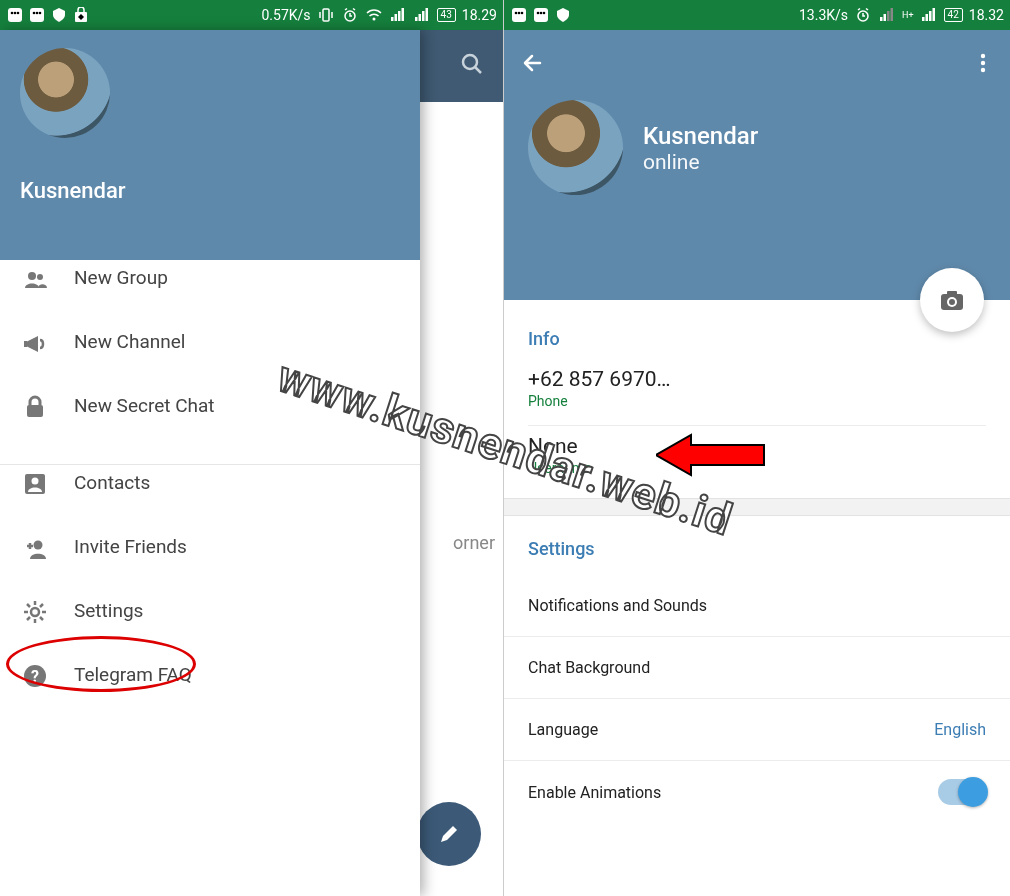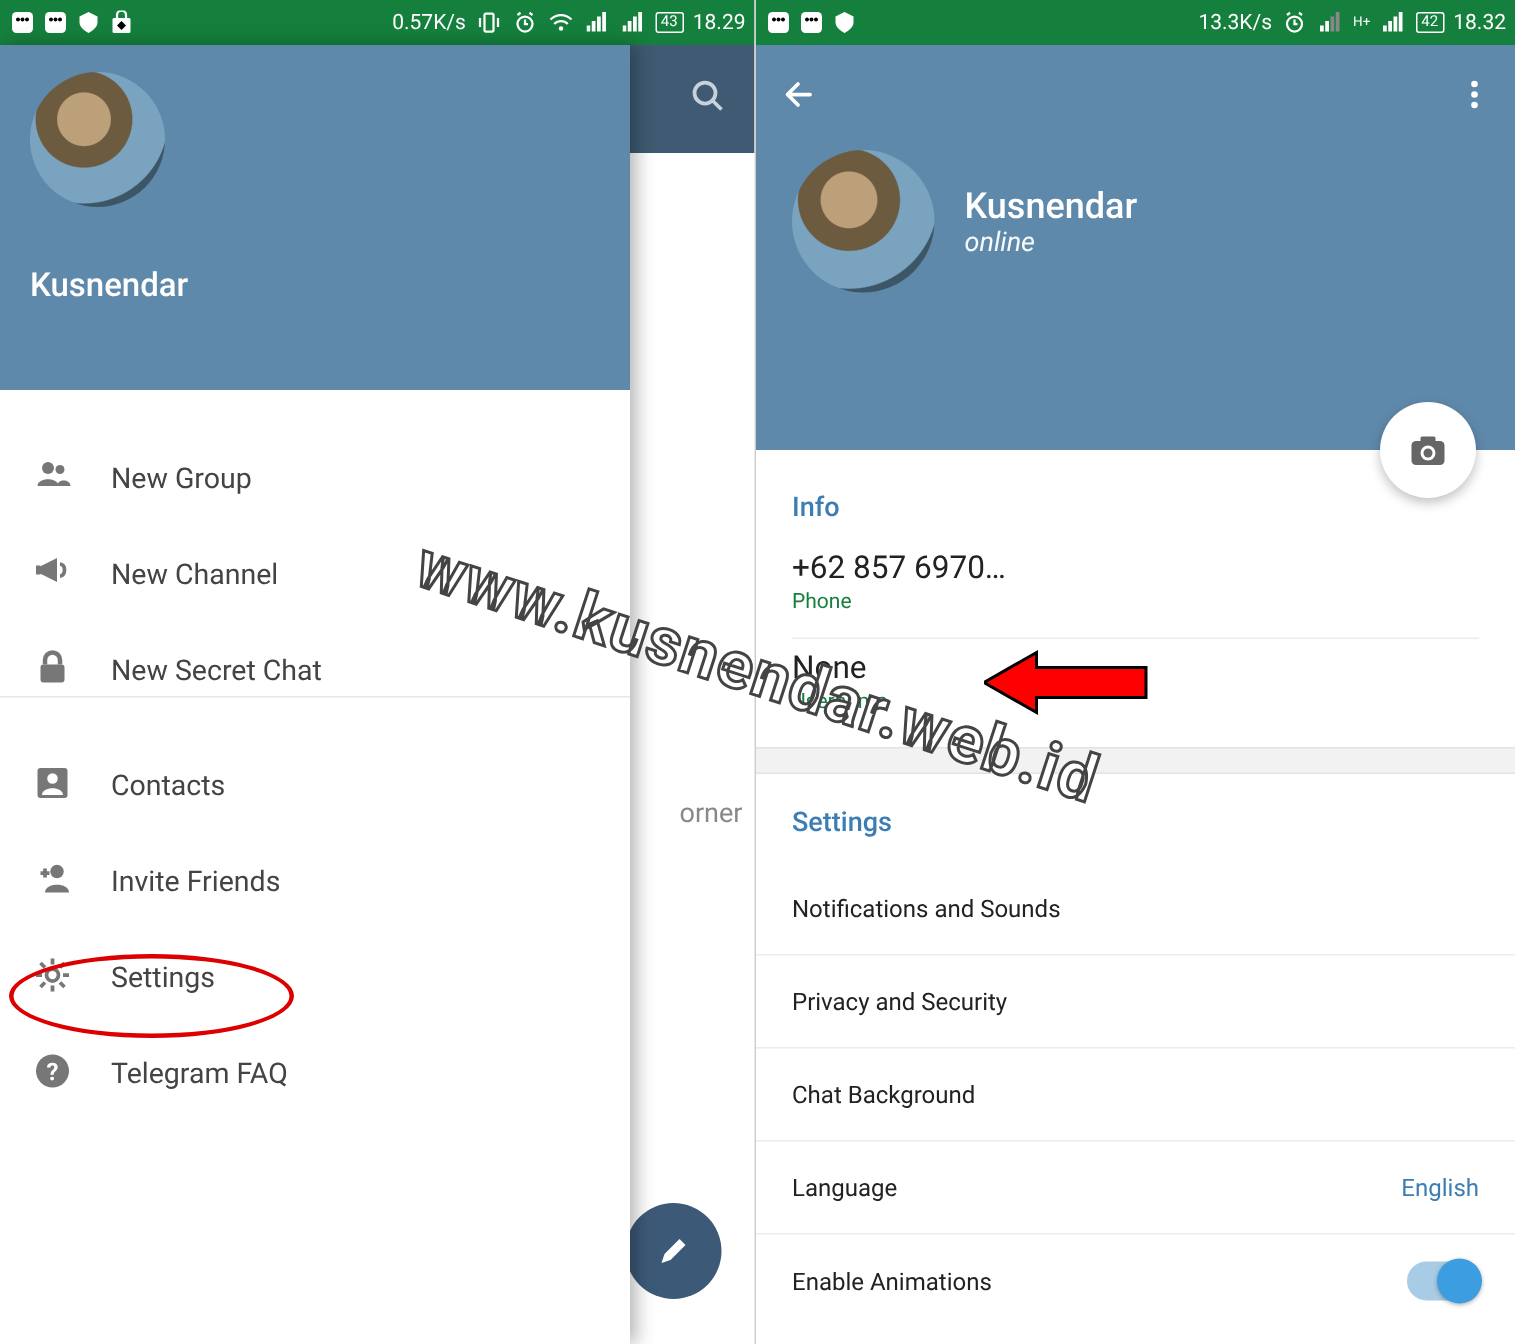--- a/index.html
+++ b/index.html
@@ -13,36 +13,36 @@
   .statusbar .sb-right { margin-left: auto; display: flex; gap: 6px; align-items: center; }
   .sb-ico { display:inline-flex; align-items:center; justify-content:center; width:18px; height:18px; }
   .sb-batt { border:1px solid #fff; border-radius:2px; padding:0 3px; font-size:10px; line-height:12px; }
   
   .drawer { position:absolute; top:30px; left:0; width:420px; height:866px; background:#fff; box-shadow: 4px 0 12px rgba(0,0,0,.3); z-index:3; }
   .drawer-header { background:#5f89ab; height:230px; padding:18px 20px; color:#fff; position:relative; }
   .avatar { width:90px; height:90px; border-radius:50%; background:radial-gradient(circle at 40% 35%, #bca07a 0 22%, #6c5b3e 23% 40%, #7aa3c0 41% 70%, #3c5666 71% 100%); margin-bottom:12px; }
   .drawer-name { font-size:22px; font-weight:500; margin-top:40px; }
   .drawer-phone { font-size:16px; opacity:.9; margin-top:4px; }
   .menu { padding-top:6px; }
-  .menu-item { display:flex; align-items:flex-end; height:64px; padding:0 22px; color:#444; font-size:19px; }
+  .menu-item { display:flex; align-items:flex-start; height:64px; padding:0 22px; color:#444; font-size:19px; }
   .menu-item .mi-ico { width:52px; display:flex; align-items:center; color:#777; }
   .menu-sep { height:1px; background:#e6e6e6; margin:6px 0; }
   
   .left-bg { position:absolute; top:30px; left:0; right:0; height:866px; background:#fff; }
   .left-bg .topbar { height:72px; background:#3f5a72; display:flex; align-items:center; justify-content:flex-end; padding-right:18px; }
   .left-bg .hint { color:#888; font-size:18px; position:absolute; right:8px; top:500px; text-align:right; line-height:26px; }
   .fab { position:absolute; right:22px; bottom:30px; width:64px; height:64px; border-radius:50%; background:#3c5a78; display:flex; align-items:center; justify-content:center; color:#fff; }
   
   .settings-header { background:#5f89ab; height:270px; position:relative; color:#fff; }
   .topbar2 { height:70px; display:flex; align-items:center; padding:0 16px; }
   .topbar2 .spacer { flex:1; }
   .profile-row { display:flex; align-items:center; padding:0 24px; gap:20px; }
   .avatar2 { width:95px; height:95px; border-radius:50%; background:radial-gradient(circle at 40% 35%, #bca07a 0 22%, #6c5b3e 23% 40%, #7aa3c0 41% 70%, #3c5666 71% 100%); }
   .prof-name { font-size:24px; font-weight:500; }
-  .prof-status { font-size:18px; opacity:.95; margin-top:0;font-style:italic; }
+  .prof-status { font-size:21px; opacity:.95; margin-top:0; }
   .fab-cam { position:absolute; right:26px; bottom:-32px; width:64px; height:64px; border-radius:50%; background:#fff; box-shadow:0 3px 8px rgba(0,0,0,.25); display:flex; align-items:center; justify-content:center; color:#555; }
   .section { padding:22px 24px 6px; }
   .section-title { color:#3c7db4; font-size:18px; font-weight:500; margin-bottom:10px; }
   .info-val { font-size:21px; color:#222; }
   .info-sub { font-size:14px; color:#15803d; margin-top:2px; }
   .info-block { padding:8px 0 16px; border-bottom:1px solid #ececec; }
   .info-block.last { border-bottom:none; }
   .gap { height:18px; background:#f2f2f2; border-top:1px solid #e3e3e3; border-bottom:1px solid #e3e3e3; }
   .setrow { height:62px; display:flex; align-items:center; padding:0 24px; font-size:16px; color:#222; border-bottom:1px solid #ececec; }
   .setrow .val { margin-left:auto; color:#3c7db4; }
@@ -336,23 +336,20 @@
     </div>
   </div>
   <div class="gap"></div>
   <div class="section">
     <div class="section-title">Settings</div>
   </div>
   <div class="setrow">
       <span>Notifications and Sounds</span>
     </div>
   <div class="setrow">
-      <span>Privacy and Security</span>
-    </div>
-  <div class="setrow">
       <span>Chat Background</span>
     </div>
   <div class="setrow">
       <span>Language</span>
       <span class="val">English</span>
     </div>
   <div class="setrow" style="border-bottom:none;">
       <span>Enable Animations</span>
       <span class="toggle"></span>
     </div>

